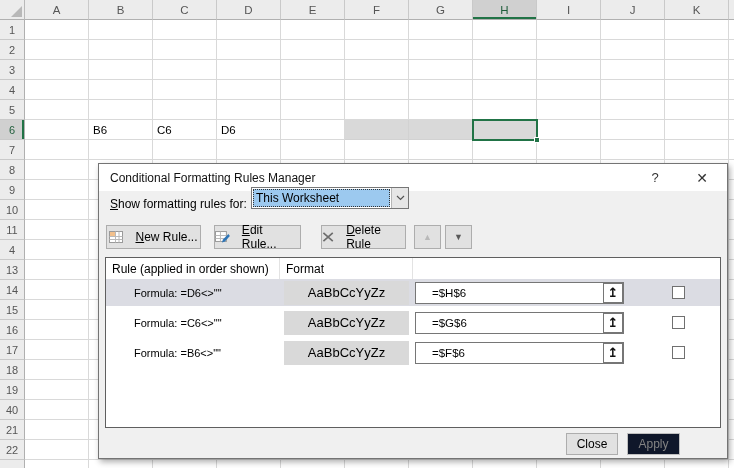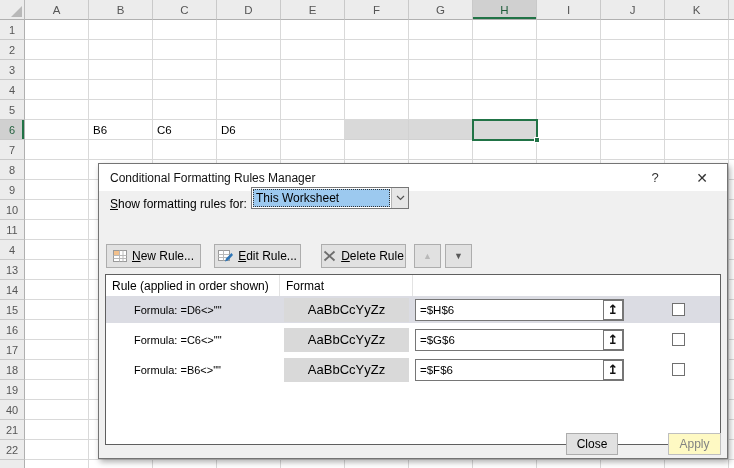--- a/index.html
+++ b/index.html
@@ -36,53 +36,53 @@
   .help-btn { left:543px; }
   .x-btn { left:590px; font-size:14px; }
 
   .show-label { position:absolute; left:11px; top:33px; }
   .combo { position:absolute; left:152px; top:23px; width:158px; height:22px; background:#fff; border:1px solid #767676; display:flex; }
   .combo-val { flex:1; margin:1px; background:#9cc9ef; outline:1px dotted #333; outline-offset:-1px;
                display:flex; align-items:center; padding-left:3px; font-size:12px; }
   .combo-dd { width:17px; flex:none; background:#e6e6e6; border-left:1px solid #b6b6b6; display:flex; align-items:center; justify-content:center; }
 
   .tb-button { position:absolute; top:61px; height:24px; background:#e1e1e1; border:1px solid #adadad;
-               display:flex; align-items:center; justify-content:center; gap:5px; font-size:12px; color:#000;margin-top:19px; }
+               display:flex; align-items:center; justify-content:center; gap:12px; font-size:12px; color:#000; }
   .btn-new { left:7px; width:95px; }
   .btn-edit { left:115px; width:87px; }
   .btn-del { left:222px; width:85px; }
   .btn-up { left:315px; width:27px; color:#b9b9b9; font-size:9px; }
   .btn-down { left:346px; width:27px; color:#595959; font-size:9px; }
   .accel { text-decoration:underline; }
 
-  .listbox { position:absolute; left:6px; top:110px; width:616px; height:171px; background:#fff; border:1px solid #5f5f5f; overflow:hidden; }
+  .listbox { position:absolute; left:6px; top:93px; width:616px; height:171px; background:#fff; border:1px solid #5f5f5f; overflow:hidden; }
   .lb-head { display:flex; height:21px; align-items:center; font-size:12px; color:#000; }
   .lh-c { height:100%; display:flex; align-items:center; border-right:1px solid #e3e3e3; }
   .lh-rule { width:174px; padding-left:6px; }
   .lh-format { width:133px; padding-left:6px; }
   .lh-applies { width:223px; padding-left:9px; }
   .lh-stop { width:84px; padding-left:6px; border-right:none; }
   .rule-row { display:flex; height:30px; align-items:center; border-bottom:3px solid #fff; }
   .rule-row.selected { background:#dbdce3; }
   .rc-rule { width:174px; padding-left:28px; font-size:11px; flex:none; }
   .rc-format { width:133px; flex:none; display:flex; justify-content:center; }
   .swatch { width:125px; height:24px; background:#d9d9d9; display:flex; align-items:center; justify-content:center; font-size:13px; }
   .rc-applies { width:223px; flex:none; }
   .ref-input { margin-left:2px; width:209px; height:22px; background:#fff; border:1px solid #767676; position:relative;
                display:flex; align-items:center; font-size:11.5px; }
-  .ref-text { padding-left:4px; }
+  .ref-text { padding-left:4px;margin-left:12px; }
   .ref-btn { position:absolute; right:0; top:0; width:20px; height:20px; background:#fff; border:1px solid #767676;
              display:flex; align-items:center; justify-content:center; font-size:13px; font-weight:bold; color:#111; }
   .rc-stop { width:84px; flex:none; display:flex; justify-content:center; }
   .cb { width:13px; height:13px; background:#fff; border:1px solid #707070; }
 
   .ft-btn { position:absolute; top:269px; height:22px; display:flex; align-items:center; justify-content:center; font-size:12px; }
   .btn-ok { left:379px; width:73px; background:#e1e1e1; border:2px solid #0078d7; }
   .btn-close { left:467px; width:52px; background:#e1e1e1; border:1px solid #adadad; }
-  .btn-apply { left:569px; width:53px; background:#fef9c3; border:1px solid #bfbfbf; color:#838383; }
+  .btn-apply { left:528px; width:53px; background:#0f172a; border:1px solid #bfbfbf; color:#838383; }
 </style>
 </head>
 <body>
 
 <div class="stage">
 
   <div class="sheet">
     <div class="col-row">
         <div class="corner">
           <div class="corner-tri"></div>

